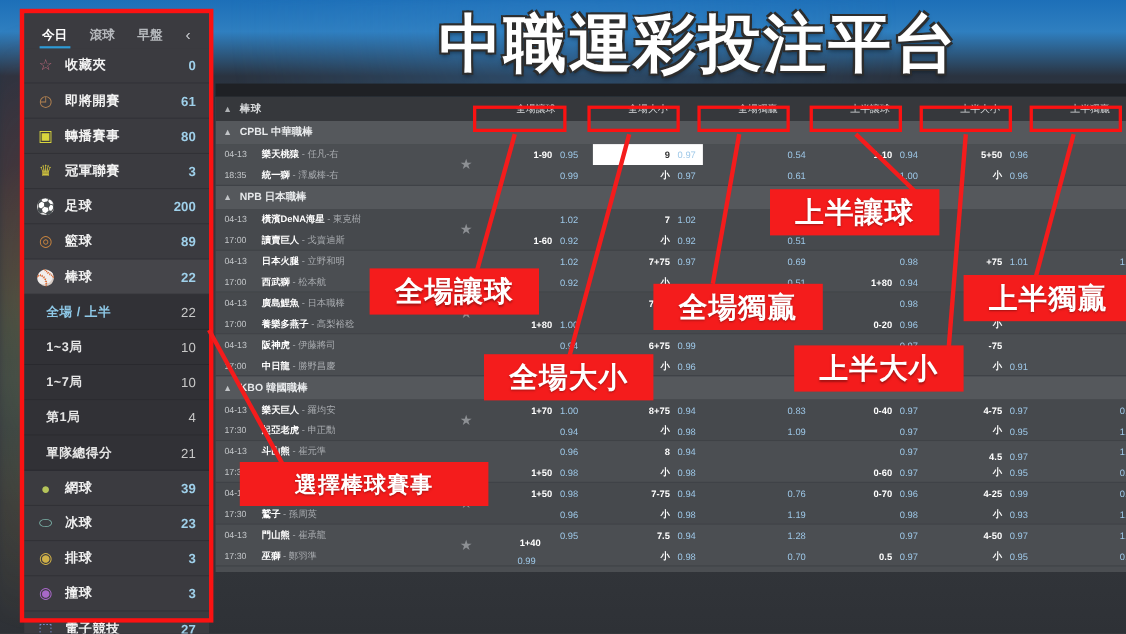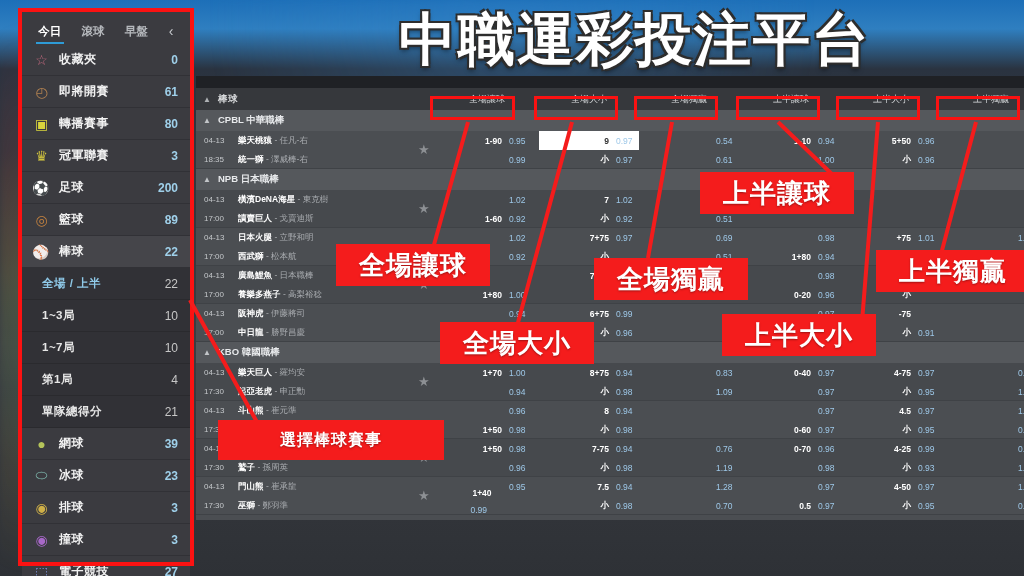--- a/index.html
+++ b/index.html
@@ -553,21 +553,21 @@
             <span class="od">0.96</span>
           </div>
           <div class="cell" style="left: 343px; width: 100px; top: 0px; height: 19px;">
             <span class="hd">8</span>
             <span class="od">0.94</span>
           </div>
           <div class="cell" style="left: 545px; width: 100px; top: 0px; height: 19px;">
             <span class="hd"></span>
             <span class="od">0.97</span>
           </div>
-          <div class="cell" style="left: 645px; width: 100px; top: 0px; height: 19px;">
+          <div class="cell" style="left: 645px; width: 100px; top: 0px; height: 19px; align-items: flex-end;">
             <span class="hd">4.5</span>
             <span class="od">0.97</span>
           </div>
           <div class="cell" style="left: 745px; width: 100px; top: 0px; height: 19px;">
             <span class="hd"></span>
             <span class="od">1.28</span>
           </div>
         </div>
         <div class="mline b">
           <span class="mtime">17:30</span>
@@ -745,20 +745,20 @@
 </div>
 <div class="redbox" style="left:700px;top:172px;width:154px;height:42px;font-size:26px;">
   <span>上半讓球</span>
 </div>
 <div class="redbox" style="left:722px;top:314px;width:154px;height:42px;font-size:26px;">
   <span>上半大小</span>
 </div>
 <div class="redbox" style="left:876px;top:250px;width:154px;height:42px;font-size:26px;">
   <span>上半獨贏</span>
 </div>
-<div class="redbox" style="left:218px;top:420px;width:226px;height:40px;font-size:16px;">
+<div class="redbox" style="left:218px;top:420px;width:226px;height:40px;font-size:20px;">
   <span>選擇棒球賽事</span>
 </div>
 
 <div id="page-title">中職運彩投注平台</div>
 
 <div id="watermark">
 </div>
 
 </body></html>

